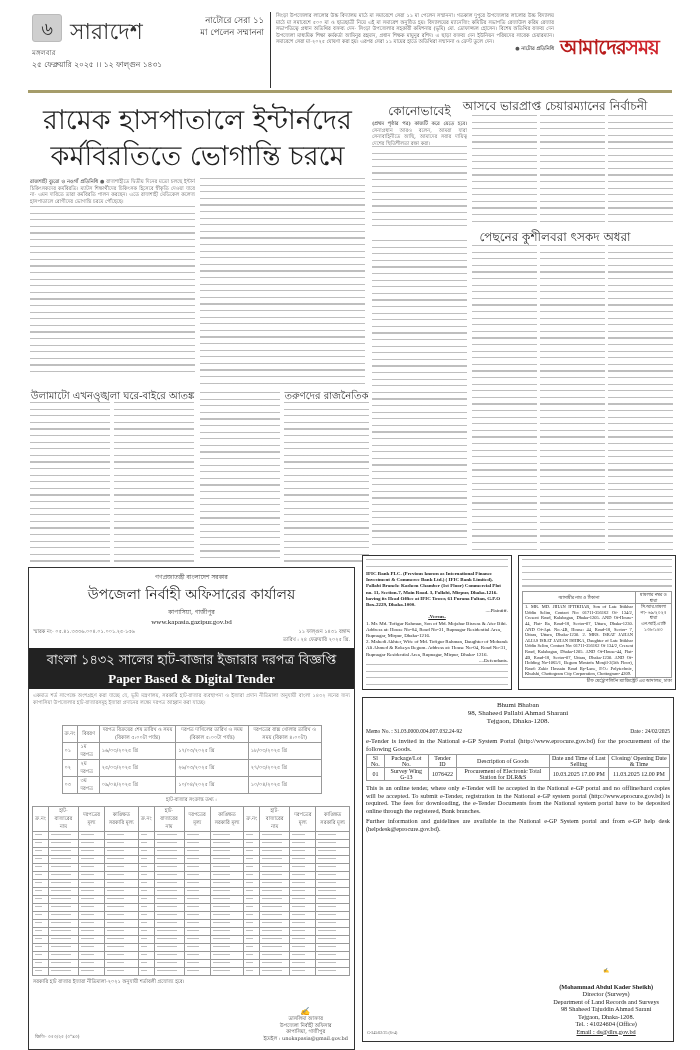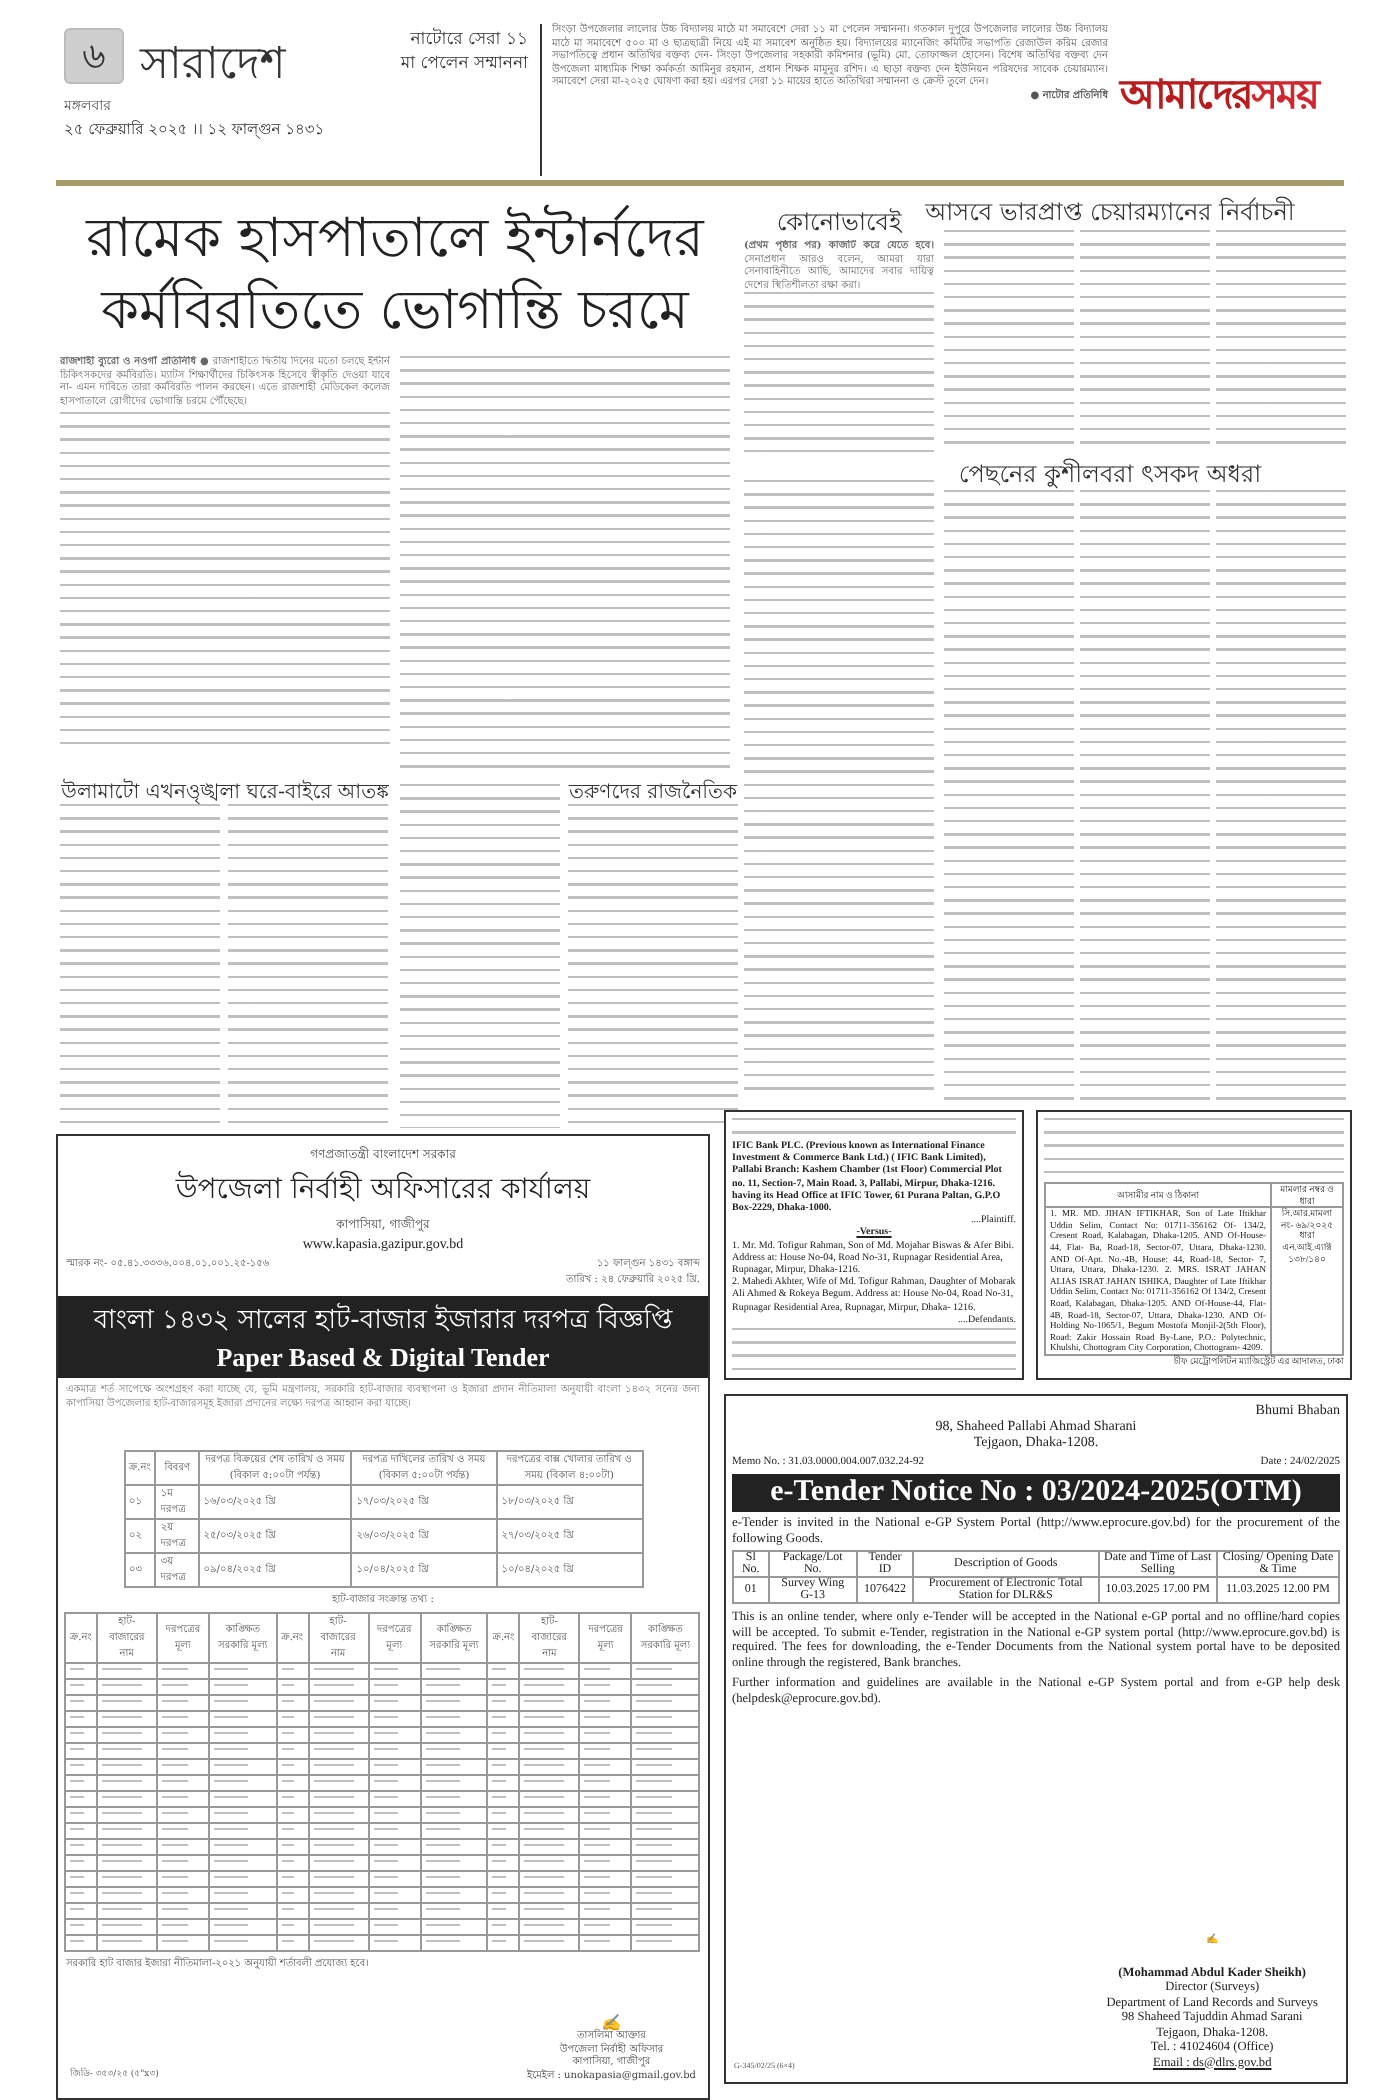--- a/index.html
+++ b/index.html
@@ -859,28 +859,27 @@
     <tr>
           <td style="text-align:justify">1. MR. MD. JIHAN IFTIKHAR, Son of Late Iftikhar Uddin Selim, Contact No: 01711-356162 Of- 134/2, Cresent Road, Kalabagan, Dhaka-1205. AND Of-House-44, Flat- Ba, Road-18, Sector-07, Uttara, Dhaka-1230. AND Of-Apt. No.-4B, House: 44, Road-18, Sector- 7, Uttara, Uttara, Dhaka-1230. 2. MRS. ISRAT JAHAN ALIAS ISRAT JAHAN ISHIKA, Daughter of Late Iftikhar Uddin Selim, Contact No: 01711-356162 Of 134/2, Cresent Road, Kalabagan, Dhaka-1205. AND Of-House-44, Flat-4B, Road-18, Sector-07, Uttara, Dhaka-1230. AND Of-Holding No-1065/1, Begum Mostofa Monjil-2(5th Floor), Road: Zakir Hossain Road By-Lane, P.O.: Polytechnic, Khulshi, Chottogram City Corporation, Chottogram- 4209.</td>
           <td style="text-align:center;vertical-align:top;width:36px">সি.আর.মামলা নং- ৬৯/২০২৫ ধারা এন.আই.এ্যাক্ট ১৩৮/১৪০</td>
         </tr>
   </tbody>
     </table>
   <div style="text-align:right">চীফ মেট্রোপলিটন ম্যাজিস্ট্রেট এর আদালত, ঢাকা</div>
 </div>
 
 <div class="abs box enbox" style="left:362px;top:697px;width:312px;height:345px;padding:3px">
-  <div style="text-align:right;font-size:7px;line-height:8px">Bhumi Bhaban</div>
+  <div style="text-align:center;font-size:7px;line-height:8px">Bhumi Bhaban</div>
   <div style="text-align:center;font-size:7px;line-height:8px">98, Shaheed Pallabi Ahmad Sharani</div>
   <div style="text-align:center;font-size:7px;line-height:8px">Tejgaon, Dhaka-1208.</div>
   <div style="display:flex;justify-content:space-between;font-size:5.5px;margin:3px 0">
     <span>Memo No. : 31.03.0000.004.007.032.24-92</span>
     <span>Date : 24/02/2025</span>
   </div>
-  <div class="bar" style="font-size:15px;padding:1px 0">e-Tender Notice No : 03/2024-2025(OTM)</div>
   <div style="font-size:6.5px;line-height:7.5px;text-align:justify;margin:2px 0">e-Tender is invited in the National e-GP System Portal (http://www.eprocure.gov.bd) for the procurement of the following Goods.</div>
   <table class="tbl" style="width:100%;font-size:6px;color:#222;text-align:center">
     <tbody>
         <tr id="td-head" style="font-weight:bold">
           <th>Sl No.</th>
           <th>Package/Lot No.</th>
           <th>Tender ID</th>
           <th>Description of Goods</th>
           <th>Date and Time of Last Selling</th>
           <th>Closing/ Opening Date &amp; Time</th>

